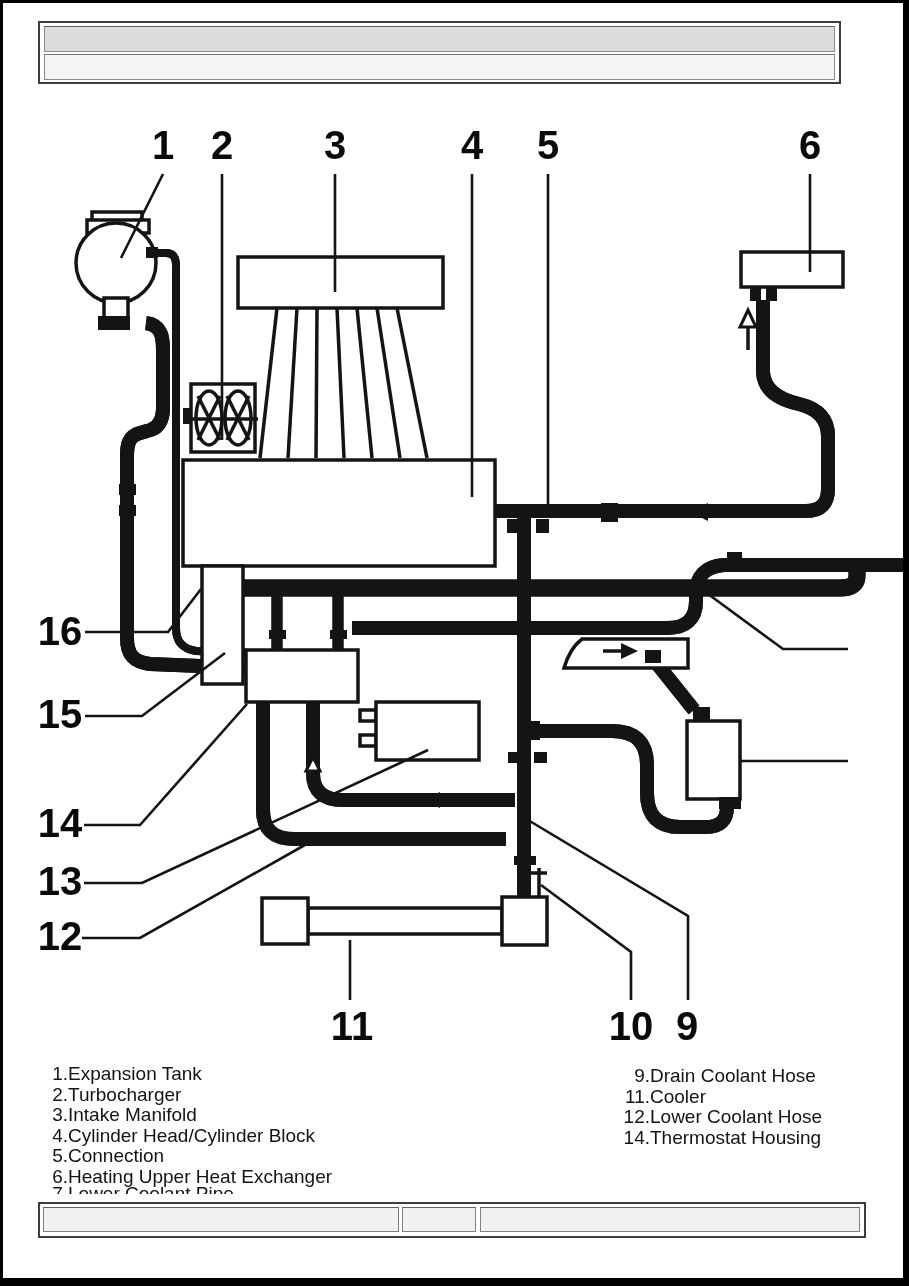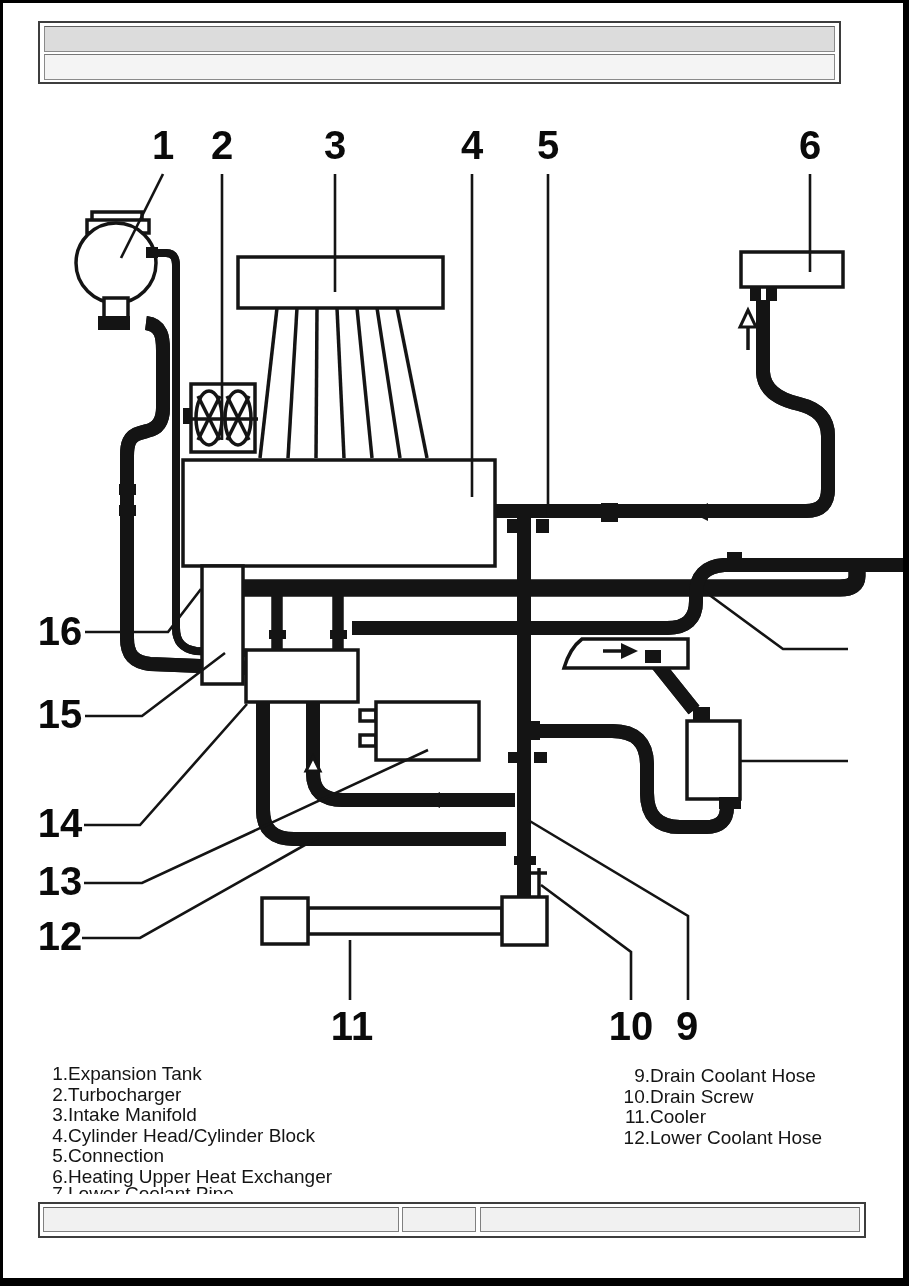--- a/index.html
+++ b/index.html
@@ -307,30 +307,30 @@
     <span class="llbl">Lower Coolant Pipe</span>
   </div>
 </div>
 
 <div class="legend-col" id="legend-right">
   <div class="lrow">
     <span class="lnum">9.</span>
     <span class="llbl">Drain Coolant Hose</span>
   </div>
   <div class="lrow">
-    <span class="lnum">10.</span>
-    <span class="llbl">Drain Screw</span>
-  </div>
-  <div class="lrow">
     <span class="lnum">11.</span>
     <span class="llbl">Cooler</span>
   </div>
   <div class="lrow">
     <span class="lnum">12.</span>
     <span class="llbl">Lower Coolant Hose</span>
+  </div>
+  <div class="lrow">
+    <span class="lnum">14.</span>
+    <span class="llbl">Thermostat Housing</span>
   </div>
 </div>
 
 <div id="bottom-frame">
   <div class="bbox" id="bottom-box-1"></div>
   <div class="bbox" id="bottom-box-2"></div>
   <div class="bbox" id="bottom-box-3"></div>
 </div>
 
 </body></html>

